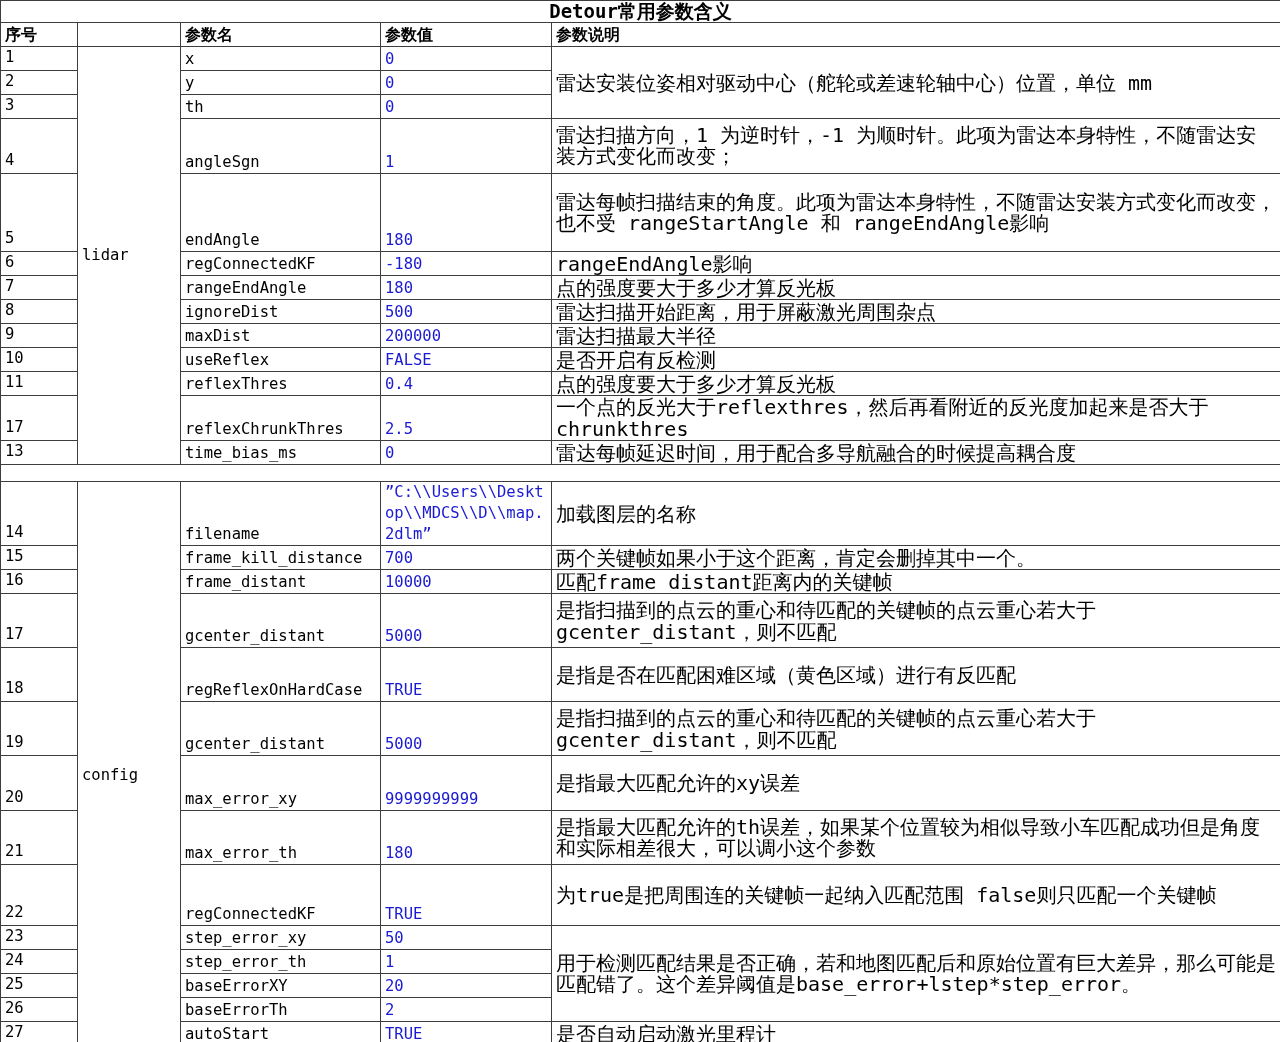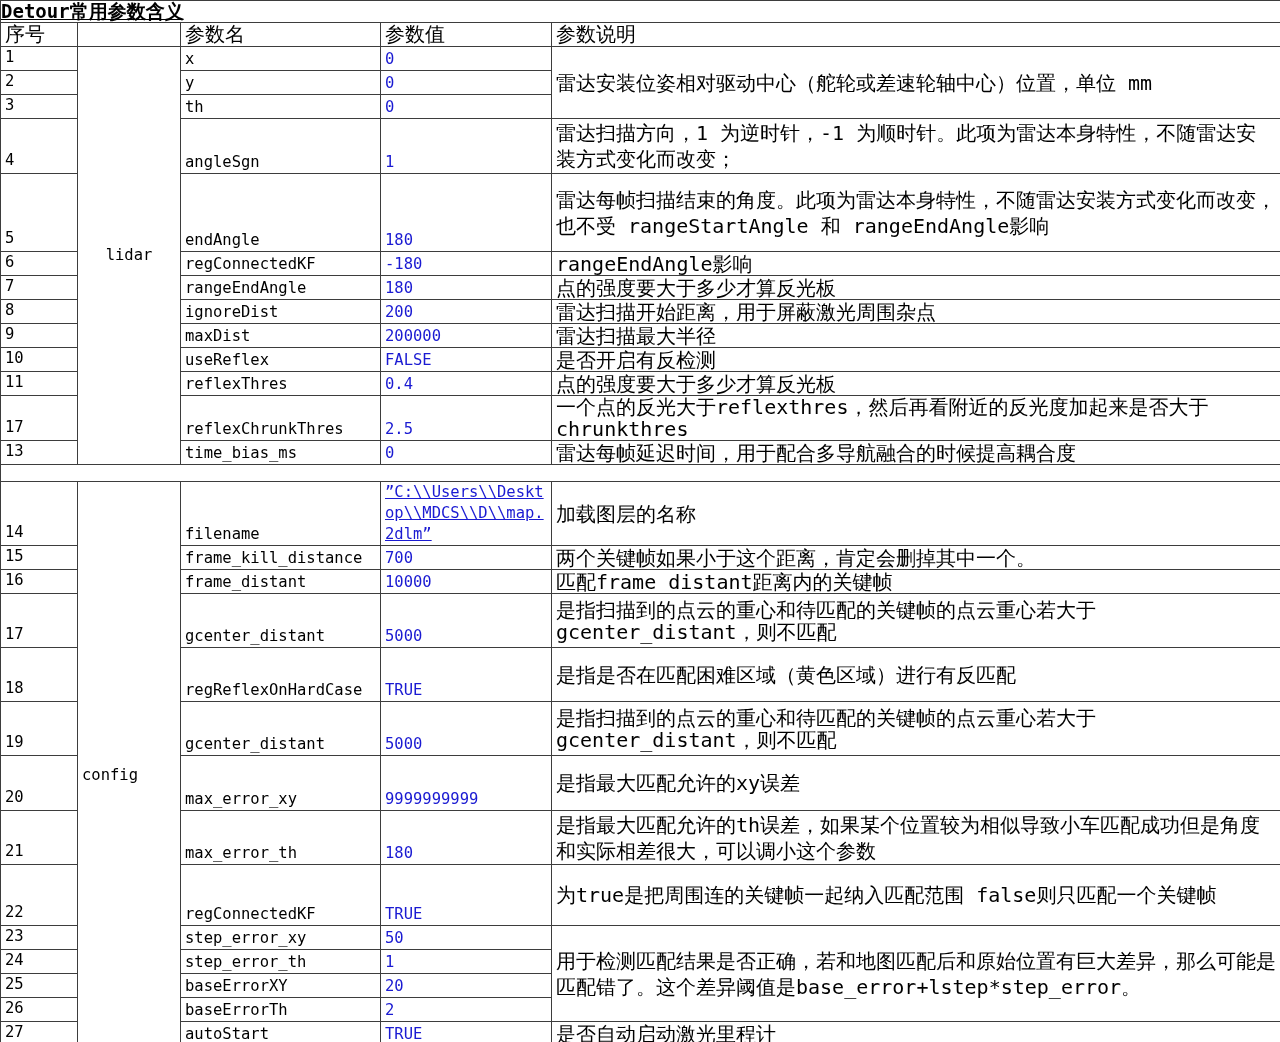--- a/index.html
+++ b/index.html
@@ -1,29 +1,29 @@
 <!DOCTYPE html>
 <html><head>
 <meta charset="utf-8">
 <style>
   html,body{margin:0;padding:0;background:#ffffff;width:1280px;height:1042px;overflow:hidden;}
   body{font-family:"DejaVu Sans Mono", monospace;color:#000;}
   table{border-collapse:collapse;table-layout:fixed;width:1280px;}
   td{border:1px solid #3d3d3d;padding:0 4px;vertical-align:bottom;overflow:hidden;
      font-size:15.5px;line-height:21px;white-space:normal;}
-  tr.title-row td{border:1px solid #3d3d3d;text-align:left;font-weight:bold;
-     font-size:19px;vertical-align:middle;padding:0;text-decoration:underline;}
-  tr.header-row td{font-weight:normal;font-size:20px;vertical-align:middle;}
+  tr.title-row td{border:1px solid #3d3d3d;text-align:center;font-weight:bold;
+     font-size:19px;vertical-align:middle;padding:0;}
+  tr.header-row td{font-weight:bold;font-size:16px;vertical-align:middle;}
   td.no{padding-bottom:2px;}
   td.grp{vertical-align:middle;}
-  td.grp.center{text-align:center;}
+  td.grp.center{text-align:left;}
   td.val{color:#1a1ad2;}
-  td.val.wrap{word-break:break-all;vertical-align:middle;text-decoration:underline;}
+  td.val.wrap{word-break:break-all;vertical-align:middle;}
   td.desc{font-size:20px;vertical-align:middle;line-height:22px;}
-  td.desc.multi{line-height:26px;}
+  td.desc.multi{line-height:21px;}
   tr.h17{height:17px;} tr.h22{height:22px;} tr.h23{height:23px;}
   tr.h24{height:24px;} tr.h49{height:49px;} tr.h54{height:54px;} tr.h55{height:55px;}
   tr.h61{height:61px;} tr.h78{height:78px;}
 </style>
 </head>
 <body>
 
 <table>
   <colgroup>
     <col style="width:77px">
@@ -83,21 +83,21 @@
   </tr>
   <tr class="h22">
     <td class="no">7</td>
     <td>rangeEndAngle</td>
     <td class="val">180</td>
     <td class="desc">点的强度要大于多少才算反光板</td>
   </tr>
   <tr class="h22">
     <td class="no">8</td>
     <td>ignoreDist</td>
-    <td class="val">200</td>
+    <td class="val">500</td>
     <td class="desc">雷达扫描开始距离，用于屏蔽激光周围杂点</td>
   </tr>
   <tr class="h22">
     <td class="no">9</td>
     <td>maxDist</td>
     <td class="val">200000</td>
     <td class="desc">雷达扫描最大半径</td>
   </tr>
   <tr class="h22">
     <td class="no">10</td>

